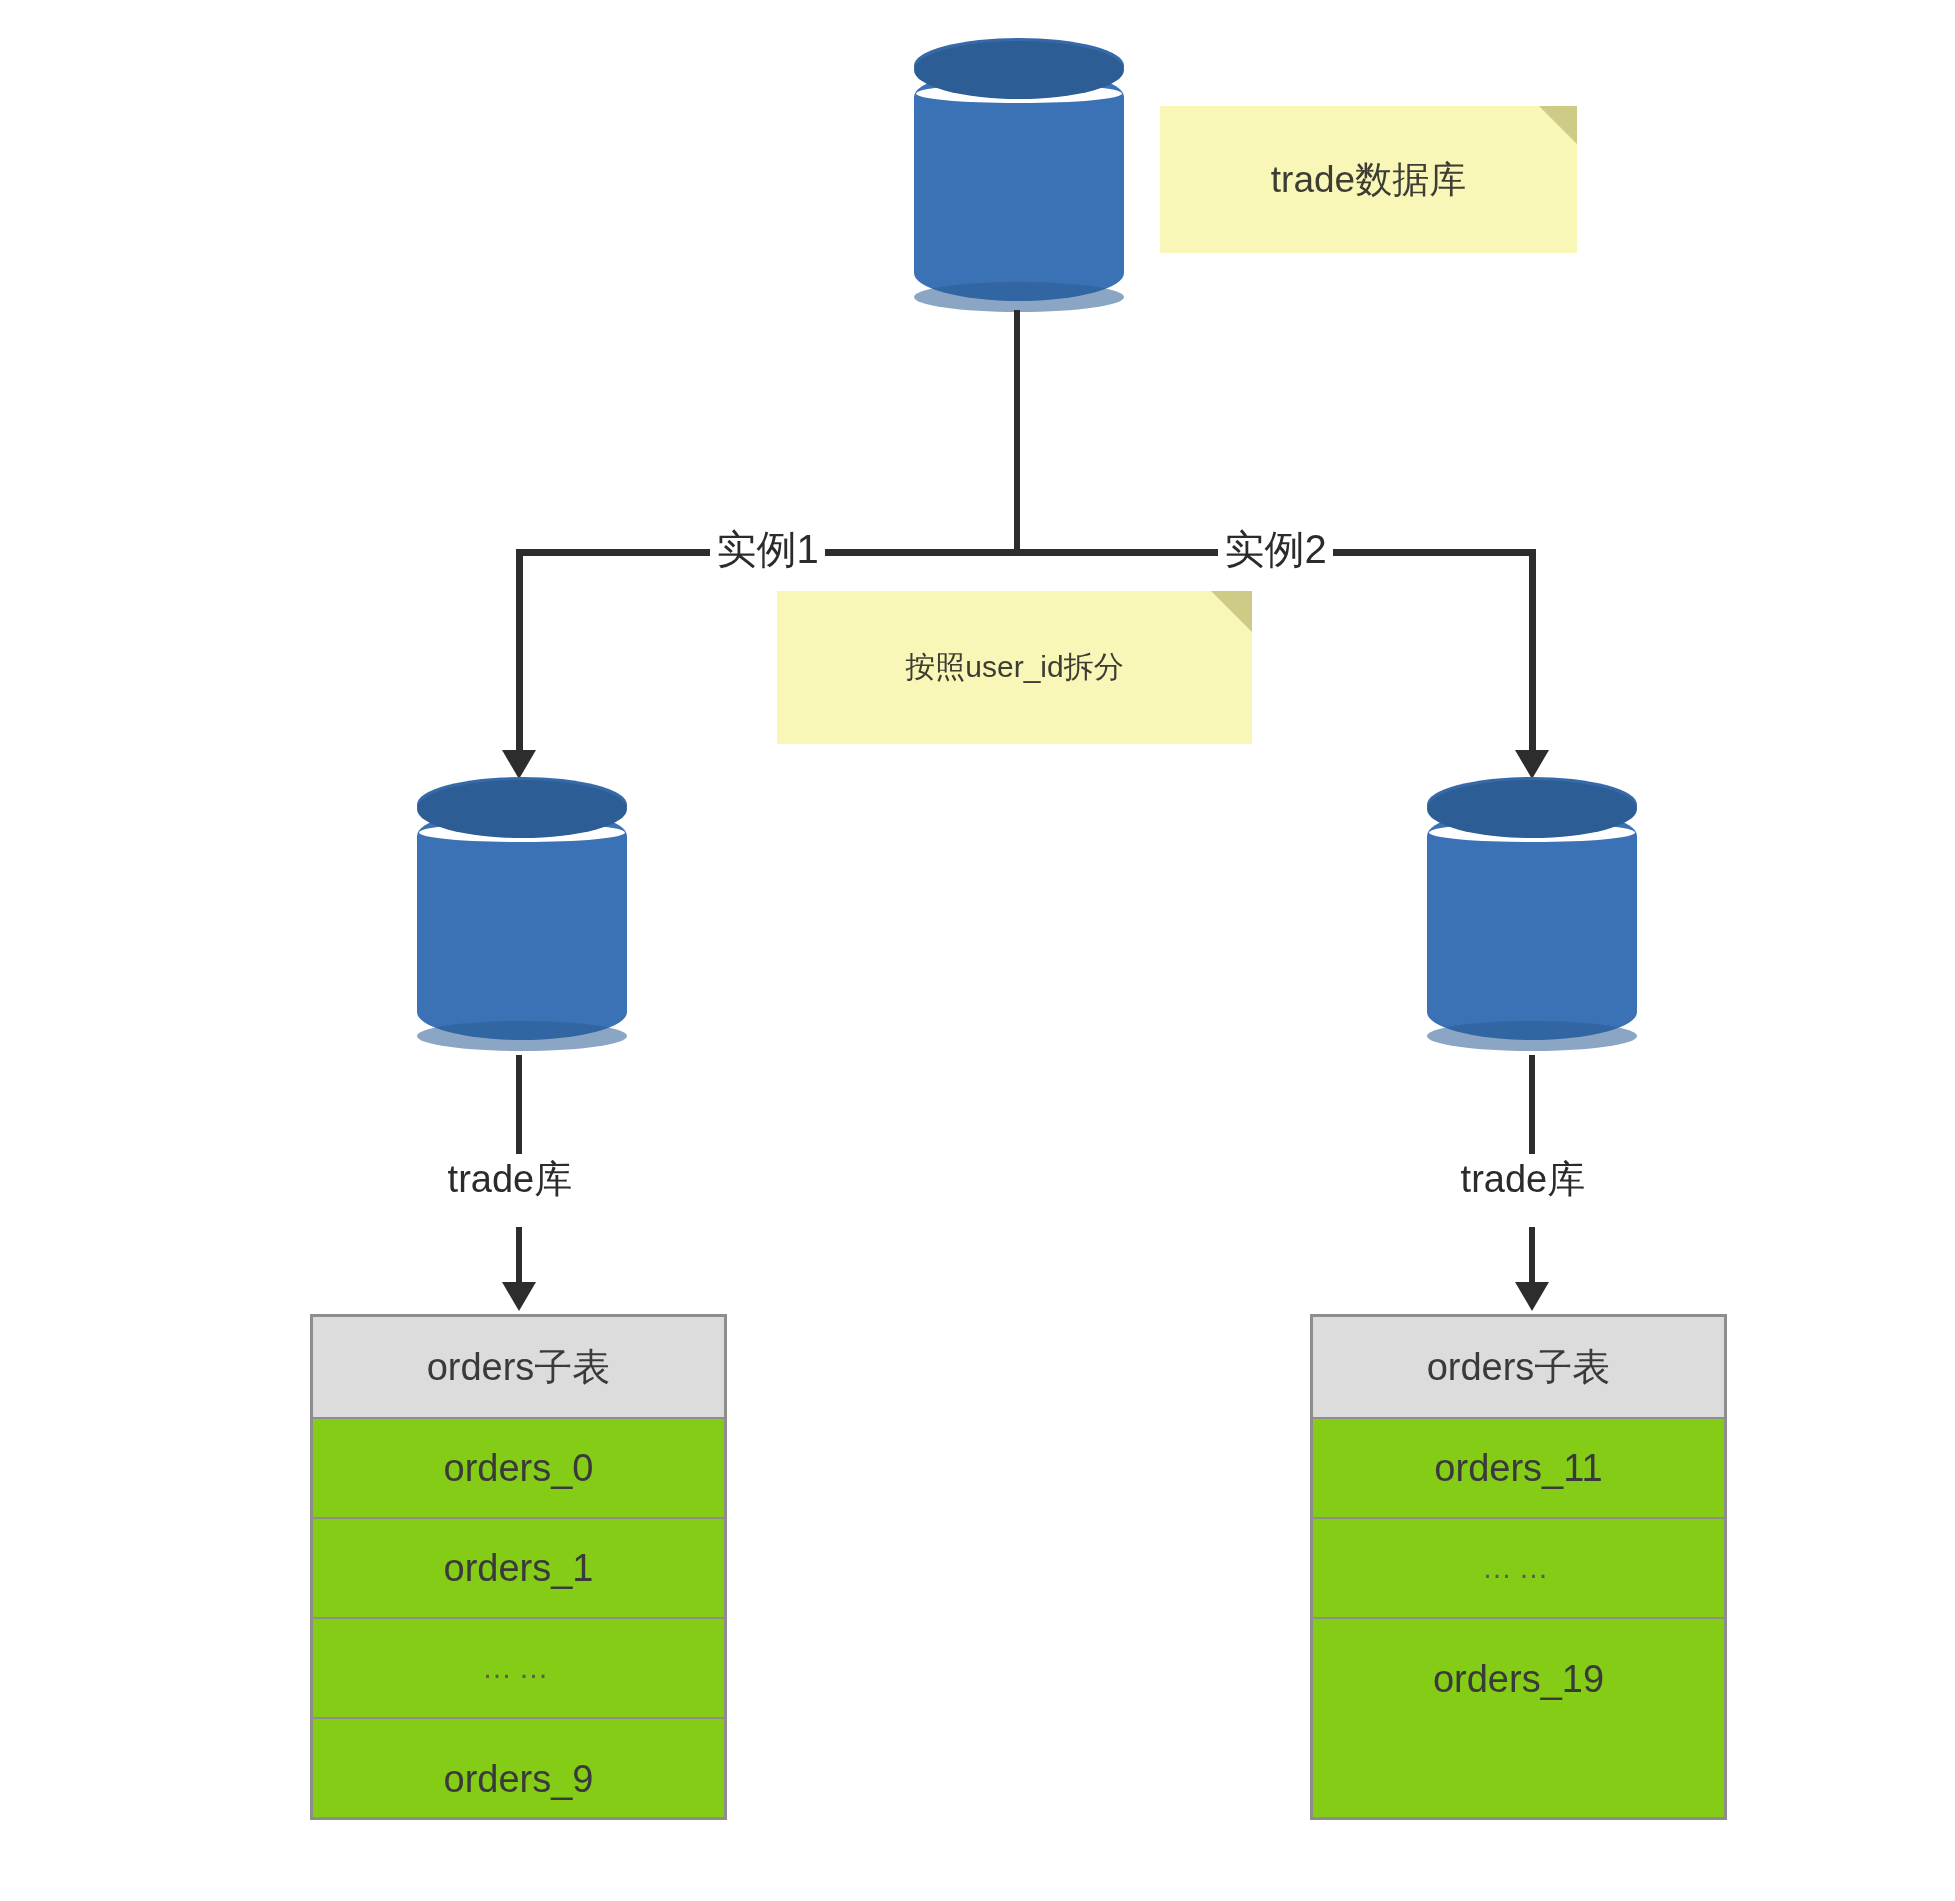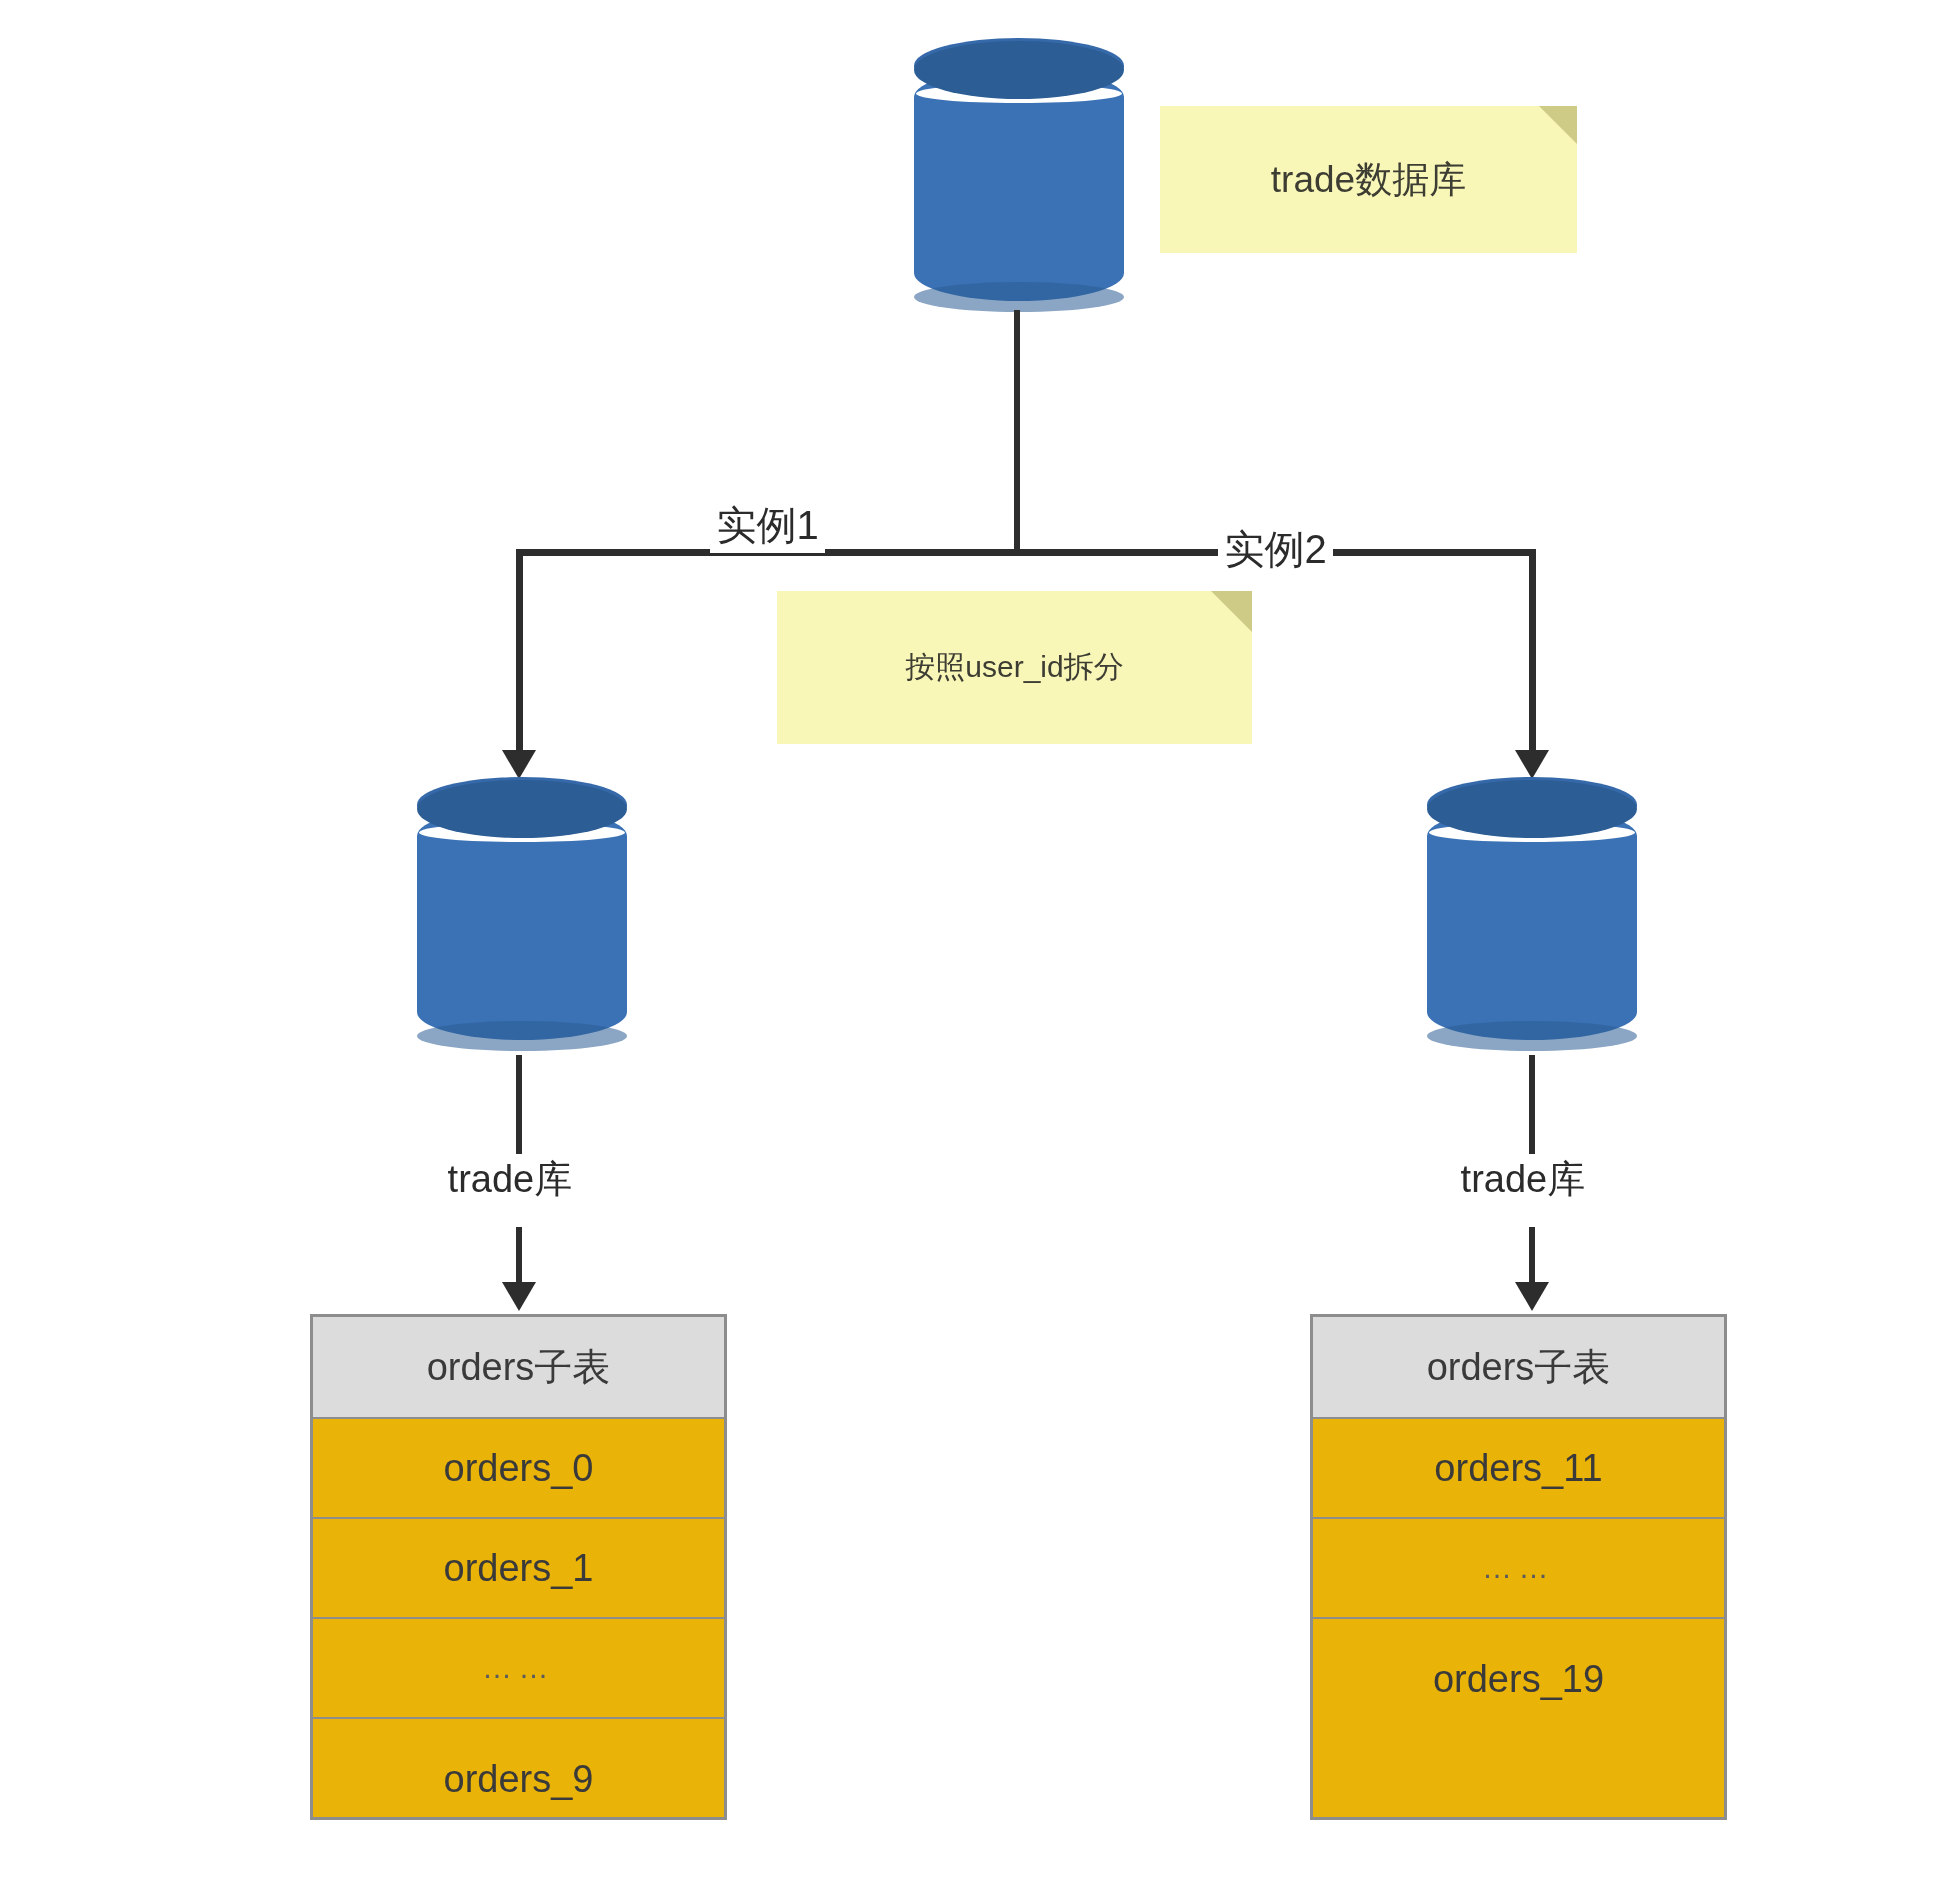--- a/index.html
+++ b/index.html
@@ -70,21 +70,21 @@
   .edge-label{
     position:absolute;white-space:nowrap;
     background:#ffffff;padding:0 6.6px;
     color:#2b2b2b;
   }
 
   
   .tbl{
     position:absolute;
     border:3.3px solid #8d8d8d;
-    background:#eab308;
+    background:#84cc16;
     box-sizing:border-box;
     text-align:center;
   }
   .tbl .row{
     box-sizing:border-box;
     border-bottom:2px solid #8d8d8d;
     display:flex;align-items:center;justify-content:center;
     color:#3a3a3a;
     white-space:nowrap;
   }
@@ -114,21 +114,21 @@
   <div class="vline" style="left:1014px;top:310px;width:6px;height:244px;"></div>
 
   <div class="hline" style="left:518px;top:549px;width:1017px;height:6.6px;"></div>
 
   <div class="vline" style="left:516px;top:549px;width:6.6px;height:205px;"></div>
   <div class="arrowhead" style="left:502px;top:750px;"></div>
 
   <div class="vline" style="left:1529px;top:549px;width:6.6px;height:205px;"></div>
   <div class="arrowhead" style="left:1515px;top:750px;"></div>
 
-  <div class="edge-label" style="left:710px;top:498px;font-size:40px;">实例1</div>
+  <div class="edge-label" style="left:710px;top:522px;font-size:40px;">实例1</div>
   <div class="edge-label" style="left:1218px;top:522px;font-size:40px;">实例2</div>
 
   <div class="note" style="left:777px;top:591px;width:475px;height:153px;">
     <div class="fold" style="border-width:0 41px 41px 0;"></div>
     <span class="note-text" style="font-size:30px;">按照user_id拆分</span>
   </div>
 
   <div class="db" style="left:417px;top:780px;width:210px;height:277px;">
     <div class="cyl-body"></div>
     <div class="cyl-bottomshade"></div>

